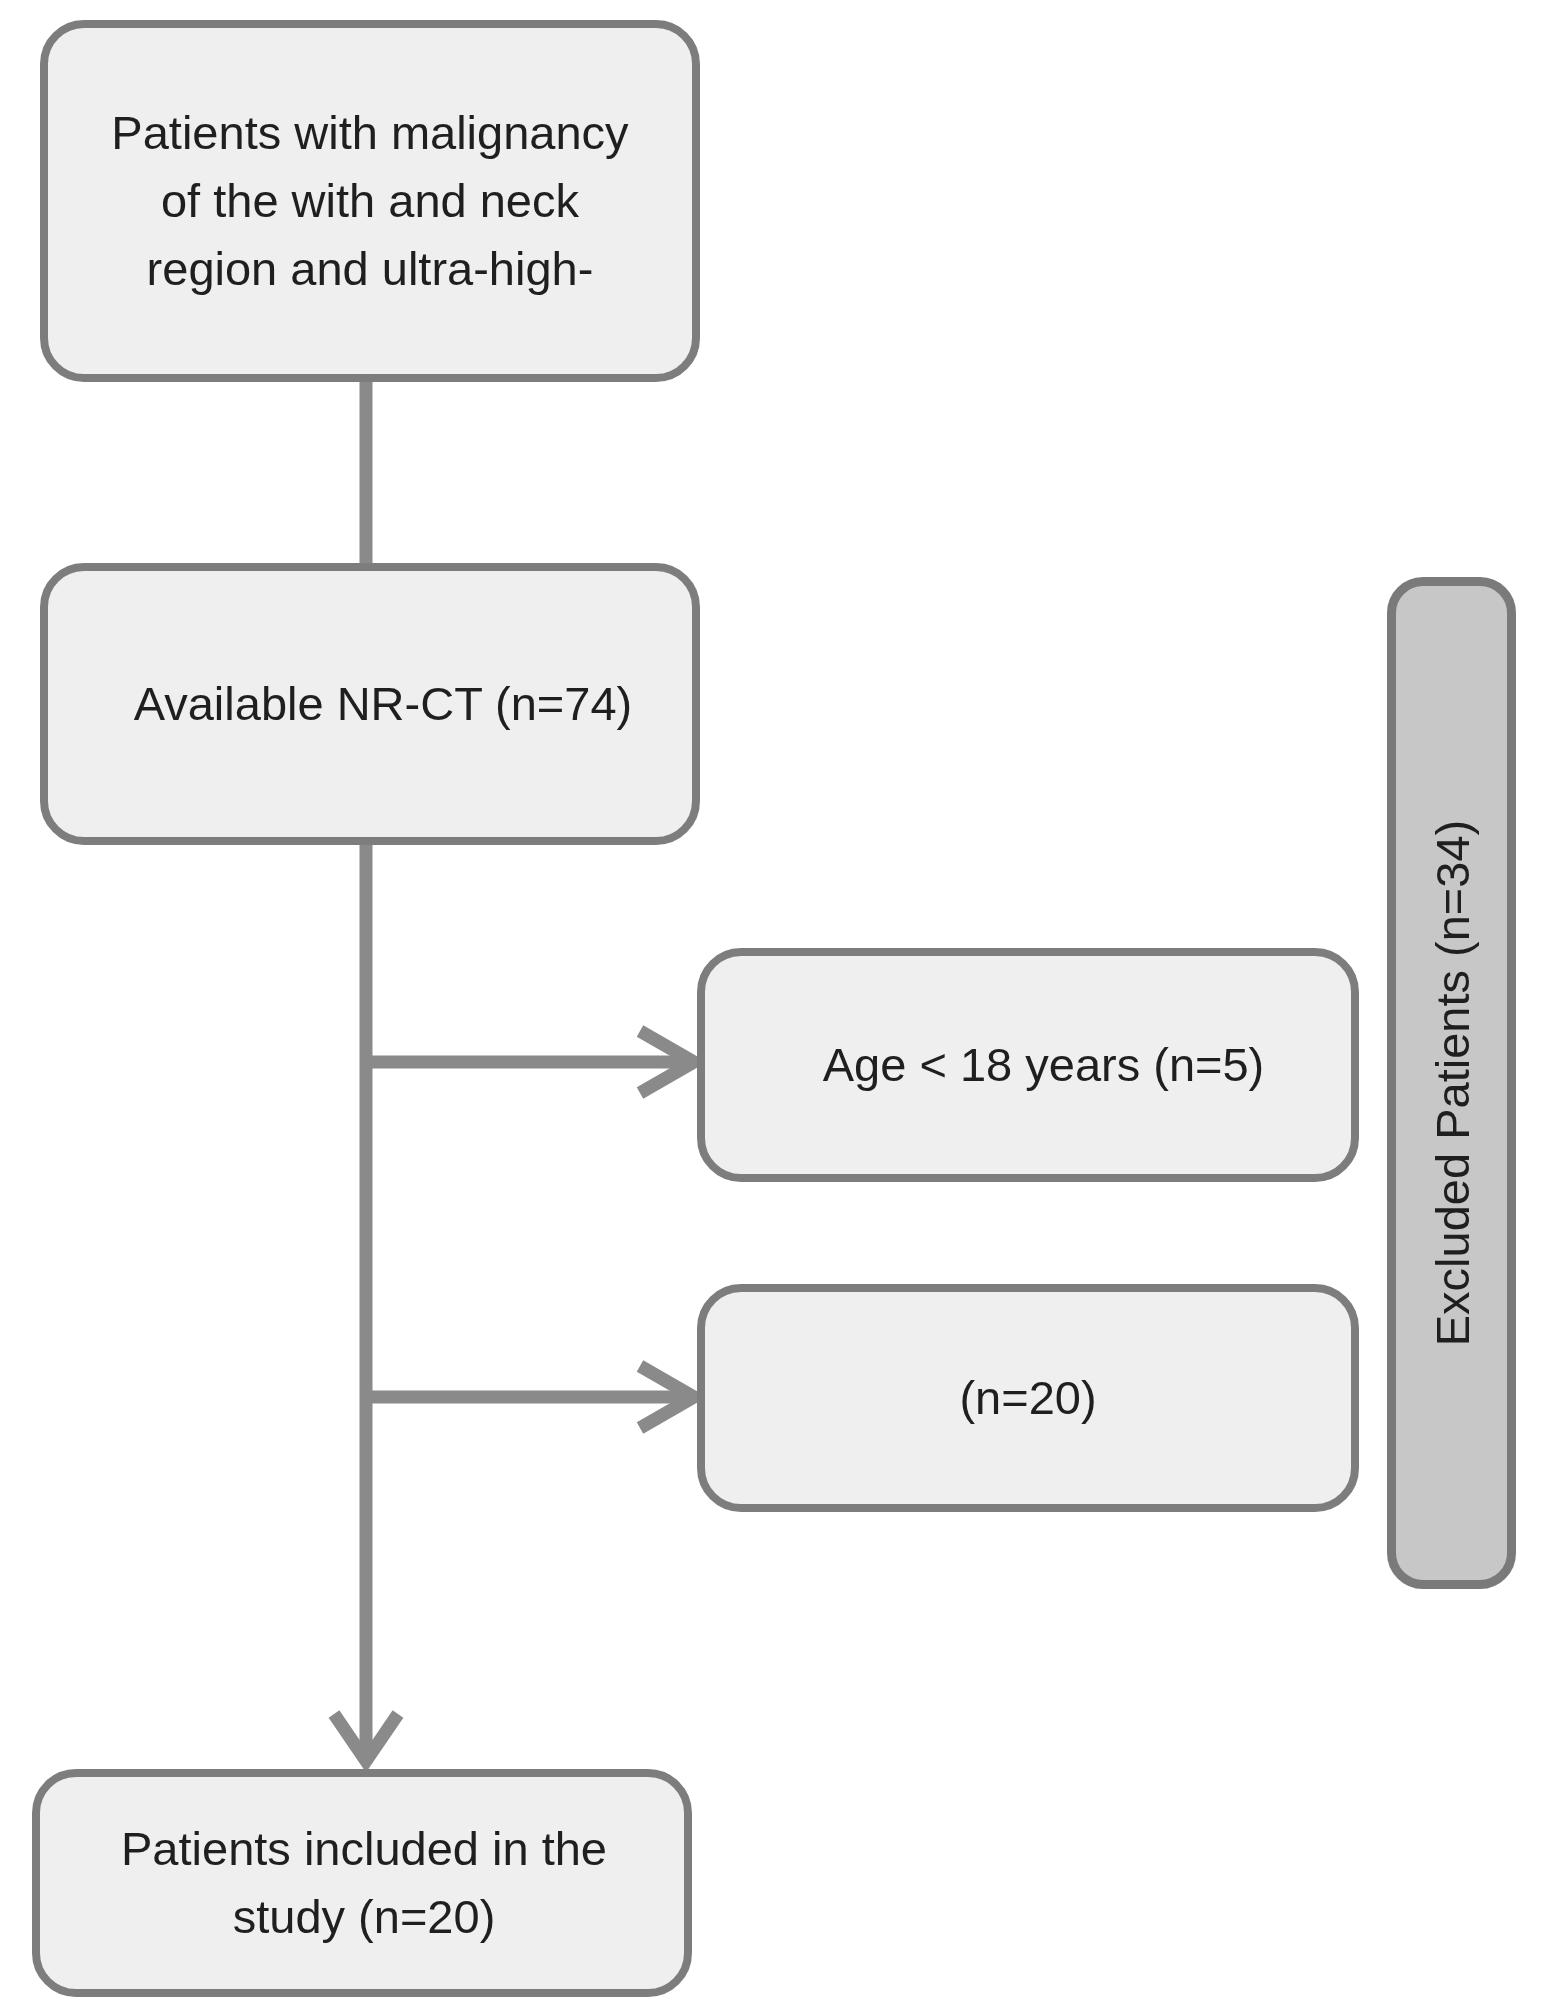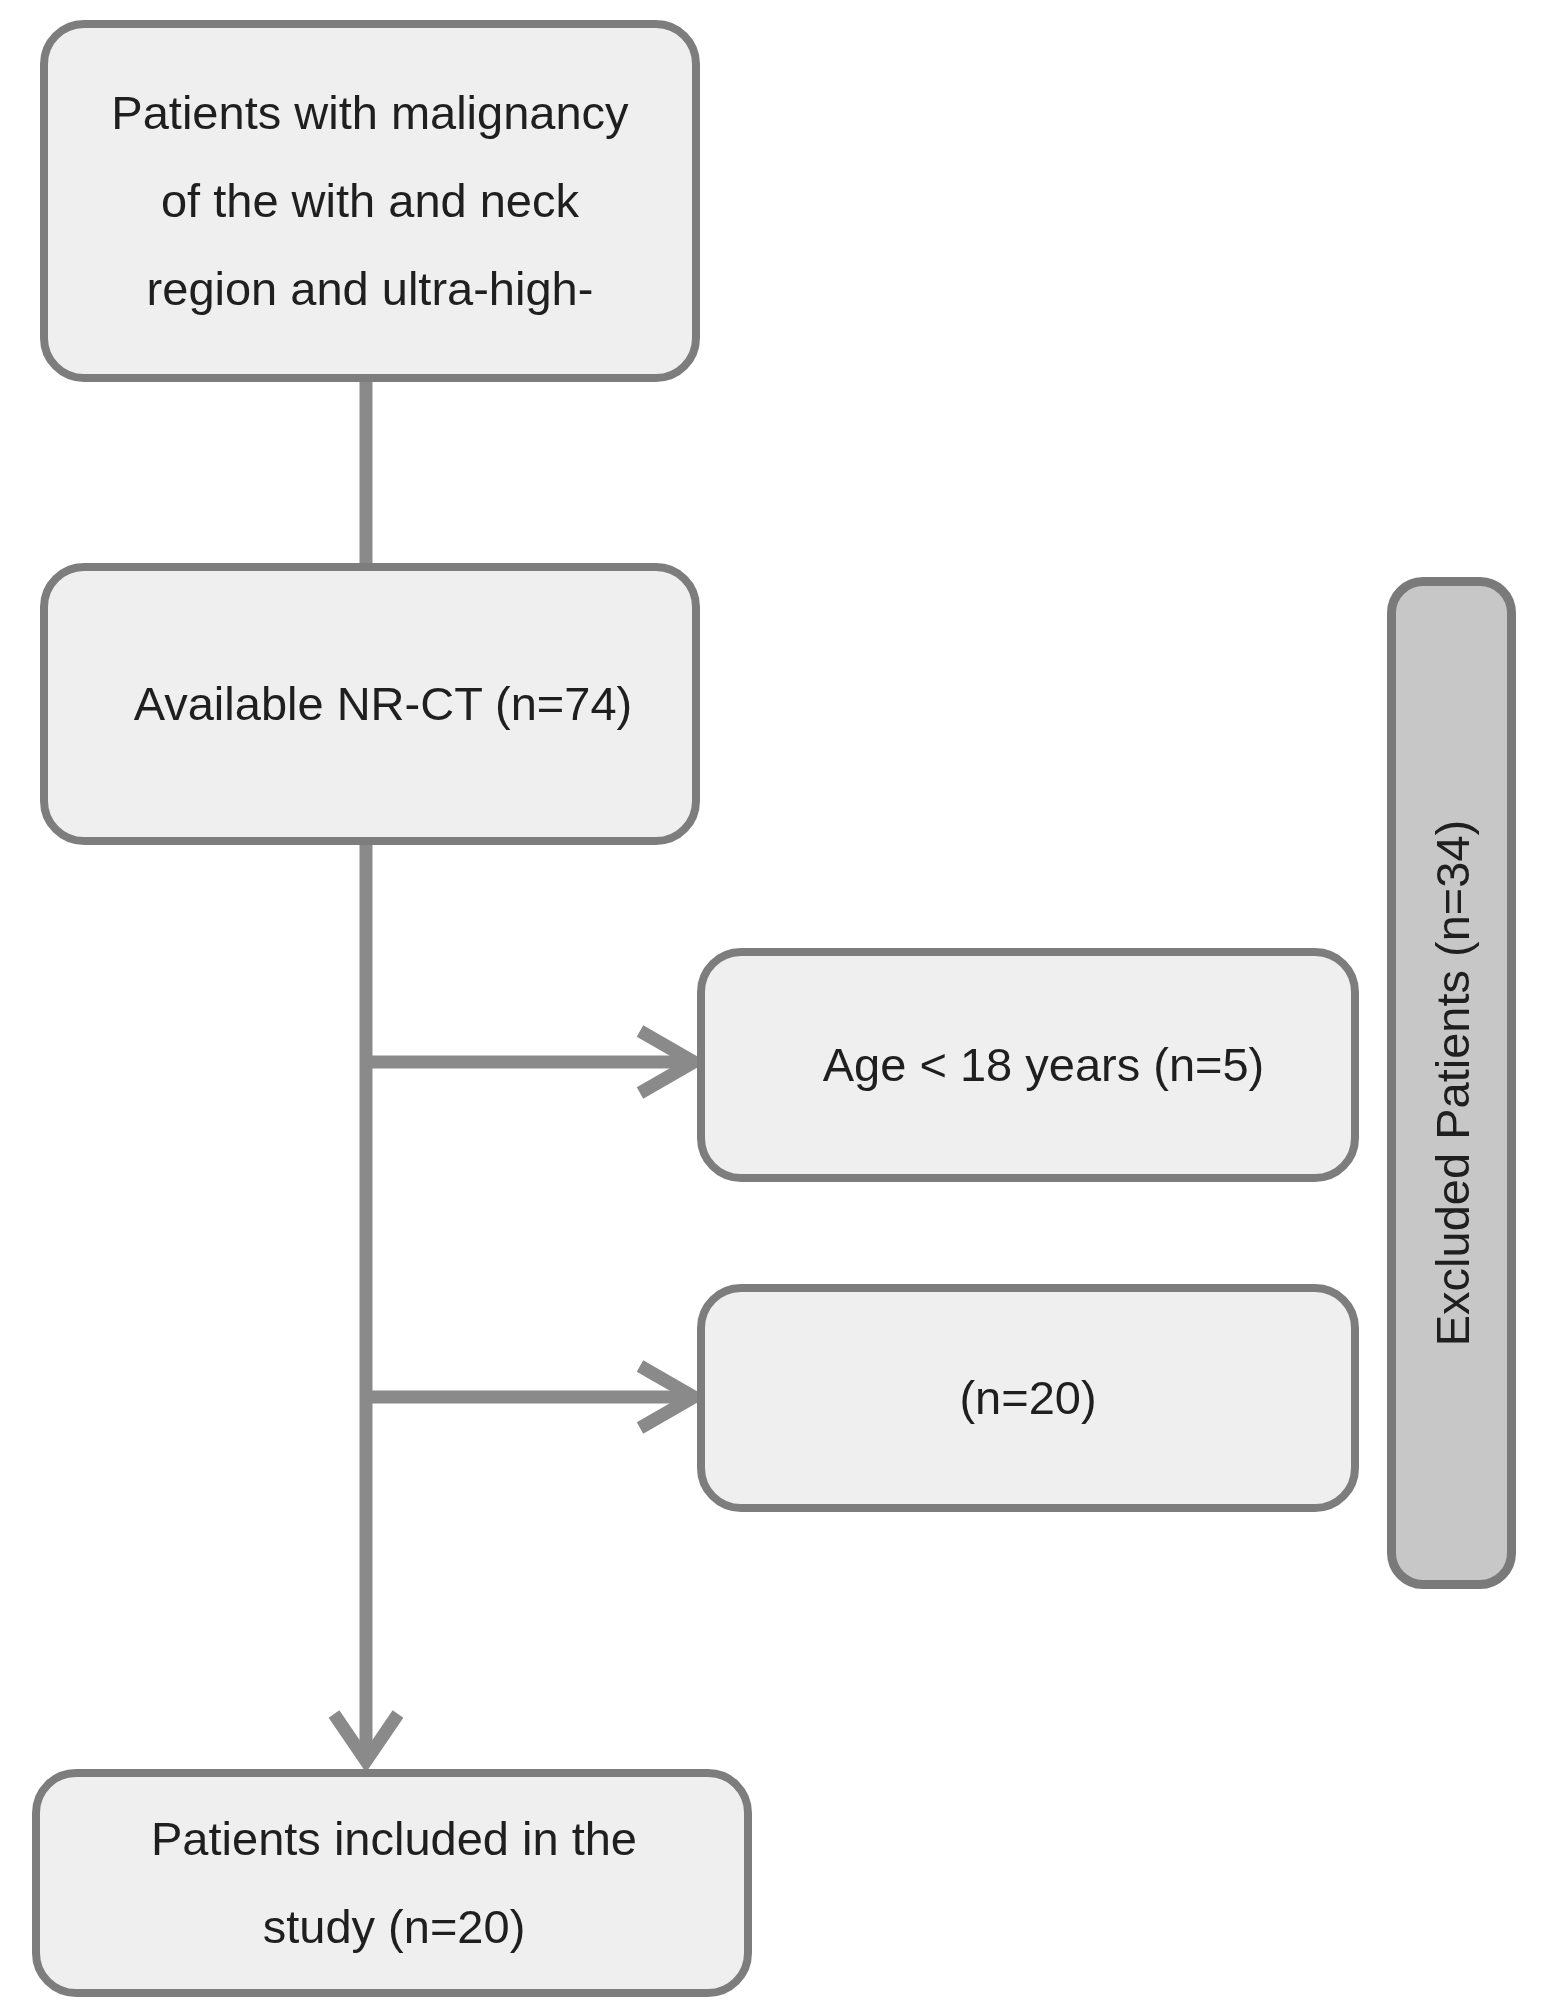--- a/index.html
+++ b/index.html
@@ -34,28 +34,27 @@
     border: 8px solid var(--box-border, #7d7d7d);
     border-radius: 44px;
     display: flex;
     flex-direction: column;
     align-items: center;
     justify-content: center;
     text-align: center;
     font-size: 47px;
     line-height: 1.45;
     padding: 0 10px;
-    gap: 20px;
   }
 
   .b1 { left: 40px;   top: 20px;   width: 660px; height: 362px; }
   .b2 { left: 40px;   top: 563px;  width: 660px; height: 282px; padding-left: 36px; }
   .b3 { left: 697px;  top: 948px;  width: 662px; height: 234px; padding-left: 41px; }
   .b4 { left: 697px;  top: 1284px; width: 662px; height: 228px; }
-  .b5 { left: 32px;   top: 1769px; width: 720px; height: 228px; padding-left: 14px; }
+  .b5 { left: 32px;   top: 1769px; width: 660px; height: 228px; padding-left: 14px; }
 
   .bar {
     position: absolute;
     box-sizing: border-box;
     left: 1387px; top: 577px;
     width: 129px; height: 1012px;
     background: var(--bar-fill, #c7c7c7);
     border: 9px solid var(--bar-border, #7a7a7a);
     border-radius: 36px;
   }

